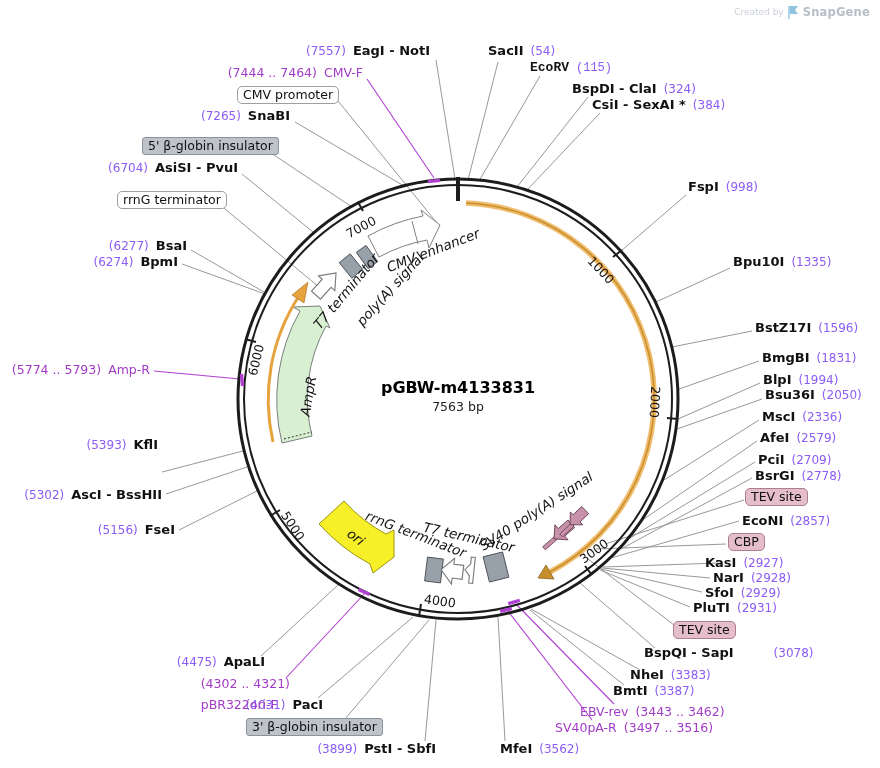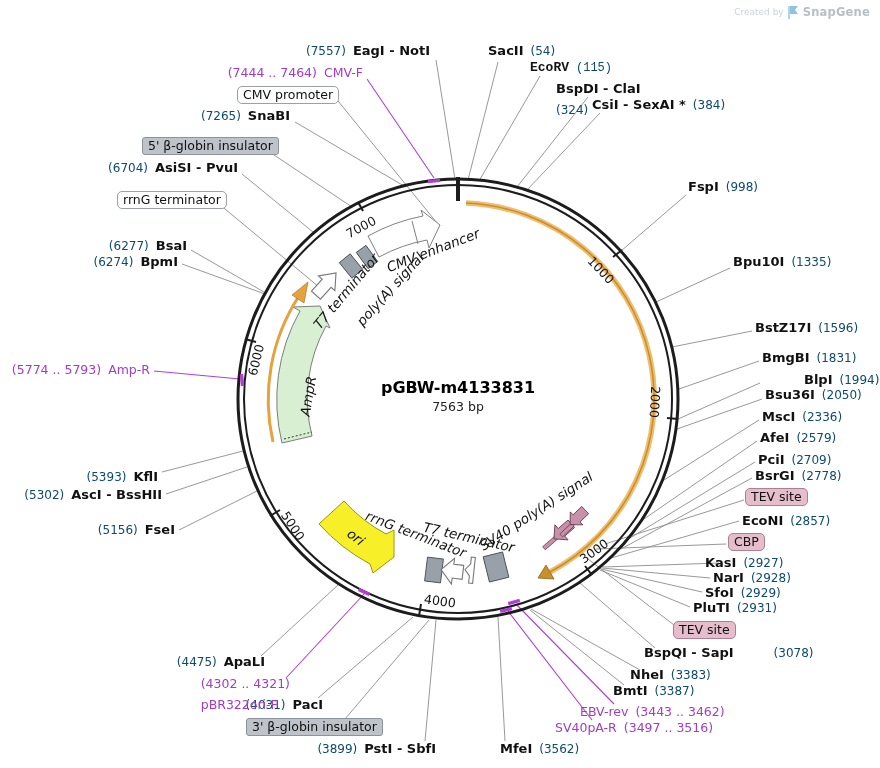--- a/index.html
+++ b/index.html
@@ -3,21 +3,21 @@
 <meta charset="utf-8">
 <style>
   html,body{margin:0;padding:0;background:#fff;}
   .stage{position:relative;width:880px;height:768px;background:#fff;overflow:hidden;
          font-family:"DejaVu Sans","Liberation Sans",sans-serif;}
   svg.map{position:absolute;left:0;top:0;}
   #labels{position:absolute;left:0;top:0;width:880px;height:768px;}
   .lbl{position:absolute;white-space:nowrap;display:flex;gap:7px;align-items:baseline;
        font-size:13px;color:#111;line-height:14px;}
   .lbl .nm{font-weight:bold;}
-  .lbl .ps{font-size:12px;color:#0c4a6e;}
+  .lbl .ps{font-size:12px;color:#8b5cf6;}
   .lbl.ra{transform:translateX(-100%);}
   .lbl.primer{color:#a23cc6;font-size:12.5px;}
   .lbl.primer .pr-nm,.lbl.primer .pr-rg{color:#a23cc6;font-weight:normal;}
   .fbox{position:absolute;white-space:nowrap;font-size:12.5px;color:#111;
         padding:0 5px;border-radius:5px;border:1px solid #9aa0a6;line-height:16px;background:#fff;}
   .fbox.gray{background:#bdc3c9;border-color:#8d939a;border-radius:3px;}
   .fbox.pink{background:#e5bdcb;border-color:#ad7f92;}
   .ilabel{position:absolute;white-space:nowrap;font-style:italic;font-size:13.5px;color:#141414;}
   .tick{position:absolute;white-space:nowrap;font-size:12.5px;color:#141414;}
   .title-block{position:absolute;left:458px;top:396px;transform:translate(-50%,-50%);text-align:center;}
@@ -196,21 +196,21 @@
         <span class="nm">EagI - NotI</span>
       </div>
       <div class="lbl" style="left: 488px; top: 44px;">
         <span class="nm">SacII</span>
         <span class="ps">(54)</span>
       </div>
       <div class="lbl" style="left: 530px; top: 61px; font-family: Liberation Mono, monospace;">
         <span class="nm">EcoRV</span>
         <span class="ps">(115)</span>
       </div>
-      <div class="lbl" style="left: 556px; top: 82px; flex-direction: column;">
+      <div class="lbl" style="left: 572px; top: 82px;">
         <span class="nm">BspDI - ClaI</span>
         <span class="ps">(324)</span>
       </div>
       <div class="lbl" style="left: 592px; top: 98px;">
         <span class="nm">CsiI - SexAI *</span>
         <span class="ps">(384)</span>
       </div>
       <div class="lbl" style="left: 688px; top: 180px;">
         <span class="nm">FspI</span>
         <span class="ps">(998)</span>
@@ -220,21 +220,21 @@
         <span class="ps">(1335)</span>
       </div>
       <div class="lbl" style="left: 755px; top: 321px;">
         <span class="nm">BstZ17I</span>
         <span class="ps">(1596)</span>
       </div>
       <div class="lbl" style="left: 762px; top: 351px;">
         <span class="nm">BmgBI</span>
         <span class="ps">(1831)</span>
       </div>
-      <div class="lbl" style="left: 763px; top: 373px; margin-left: 41px;">
+      <div class="lbl" style="left: 763px; top: 373px;">
         <span class="nm">BlpI</span>
         <span class="ps">(1994)</span>
       </div>
       <div class="lbl" style="left: 765px; top: 388px;">
         <span class="nm">Bsu36I</span>
         <span class="ps">(2050)</span>
       </div>
       <div class="lbl" style="left: 762px; top: 410px;">
         <span class="nm">MscI</span>
         <span class="ps">(2336)</span>
@@ -300,21 +300,21 @@
         <span class="nm">ApaLI</span>
       </div>
       <div class="lbl ra" style="left: 175px; top: 523px;">
         <span class="ps">(5156)</span>
         <span class="nm">FseI</span>
       </div>
       <div class="lbl ra" style="left: 162px; top: 488px;">
         <span class="ps">(5302)</span>
         <span class="nm">AscI - BssHII</span>
       </div>
-      <div class="lbl ra" style="left: 158px; top: 470px;">
+      <div class="lbl ra" style="left: 158px; top: 438px;">
         <span class="ps">(5393)</span>
         <span class="nm">KflI</span>
       </div>
       <div class="lbl ra" style="left: 178px; top: 255px;">
         <span class="ps">(6274)</span>
         <span class="nm">BpmI</span>
       </div>
       <div class="lbl ra" style="left: 187px; top: 239px;">
         <span class="ps">(6277)</span>
         <span class="nm">BsaI</span>

